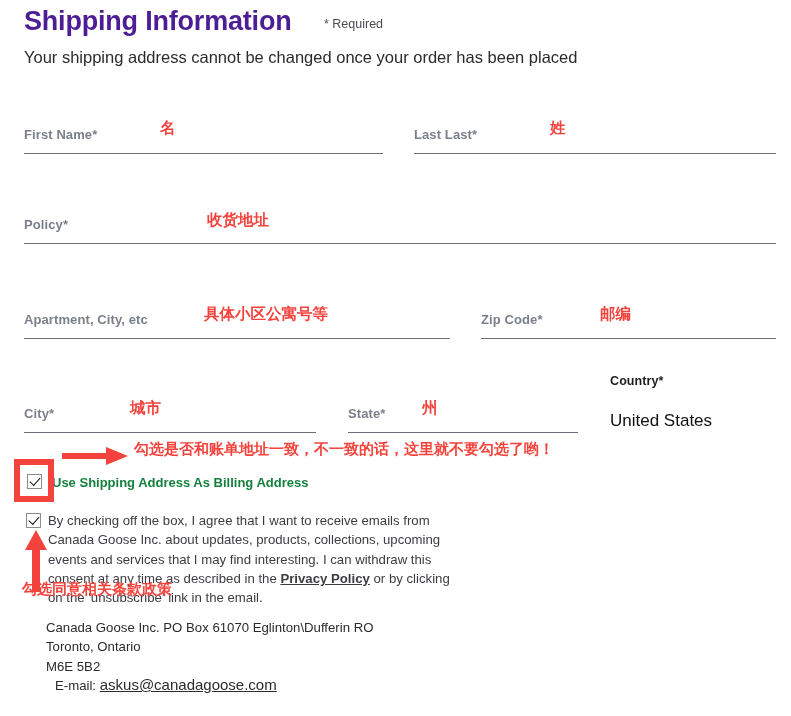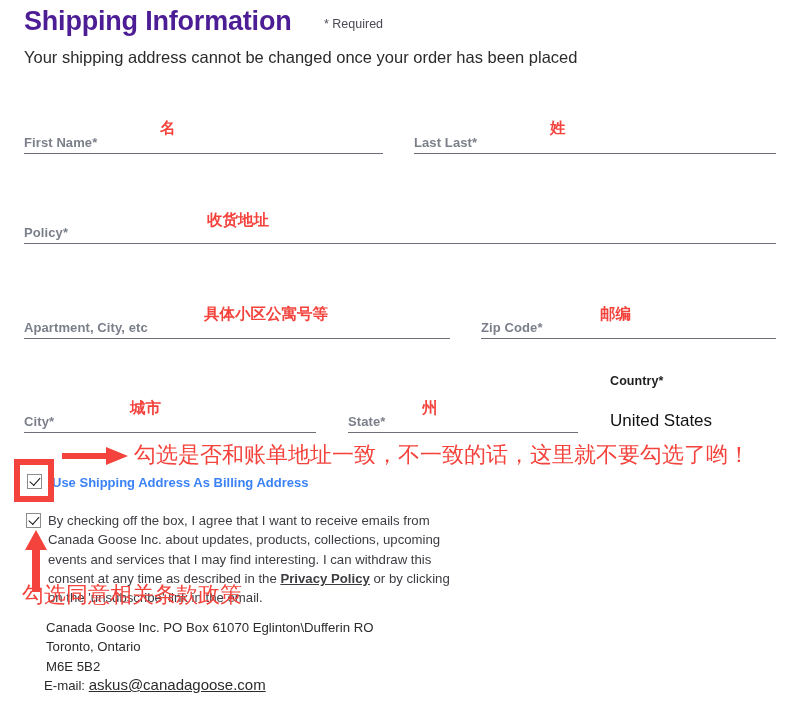--- a/index.html
+++ b/index.html
@@ -45,21 +45,21 @@
     white-space: nowrap;
   }
 
   
   .field {
     position: absolute;
   }
   .field-label {
     position: absolute;
     left: 0;
-    bottom: 4px;
+    bottom: 12px;
     font-size: 13px;
     font-weight: bold;
     color: #7b7f8a;
     white-space: nowrap;
     letter-spacing: 0.1px;
   }
   .field-line {
     position: absolute;
     left: 0;
     right: 0;
@@ -107,21 +107,21 @@
     border-width: 0 1.8px 1.8px 0;
     transform: rotate(42deg);
   }
 
   #billing-label {
     position: absolute;
     left: 52px;
     top: 475px;
     font-size: 13px;
     font-weight: bold;
-    color: #3b82f6;
+    color: #15803d;
     white-space: nowrap;
   }
 
   #consent-text {
     position: absolute;
     left: 48px;
     top: 511px;
     width: 412px;
     font-size: 13.2px;
     line-height: 19.3px;
@@ -138,21 +138,21 @@
     position: absolute;
     left: 46px;
     top: 618px;
     font-size: 13.2px;
     line-height: 19.3px;
     color: #2b2b2b;
     white-space: pre-line;
   }
   #footer-email {
     position: absolute;
-    left: 44px;
+    left: 55px;
     top: 676px;
     font-size: 13.2px;
     color: #2b2b2b;
     white-space: nowrap;
   }
   #footer-email .email-link {
     color: #2b2b2b;
     text-decoration: underline;
     font-size: 15px;
   }
@@ -163,22 +163,22 @@
     color: #f4433c;
     font-family: "DejaVu Sans", sans-serif;
     white-space: nowrap;
     pointer-events: none;
   }
   .anno-cjk {
     font-size: 15.5px;
     font-weight: bold;
   }
   .anno-big {
-    font-size: 22px;
-    font-weight: normal;
+    font-size: 15px;
+    font-weight: bold;
   }
 
   
   #billing-highlight {
     position: absolute;
     left: 14px;
     top: 459px;
     width: 40px;
     height: 43px;
     box-sizing: border-box;

